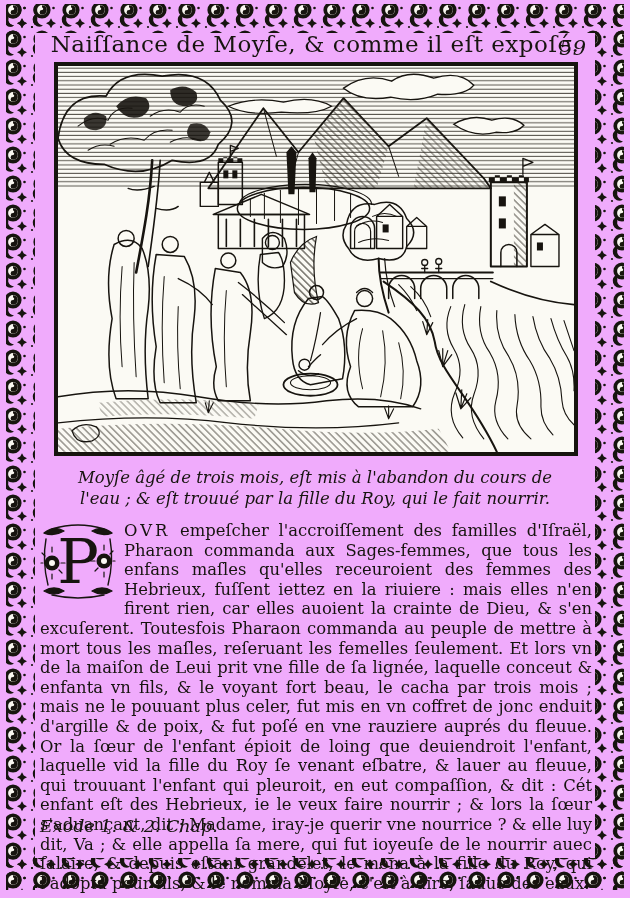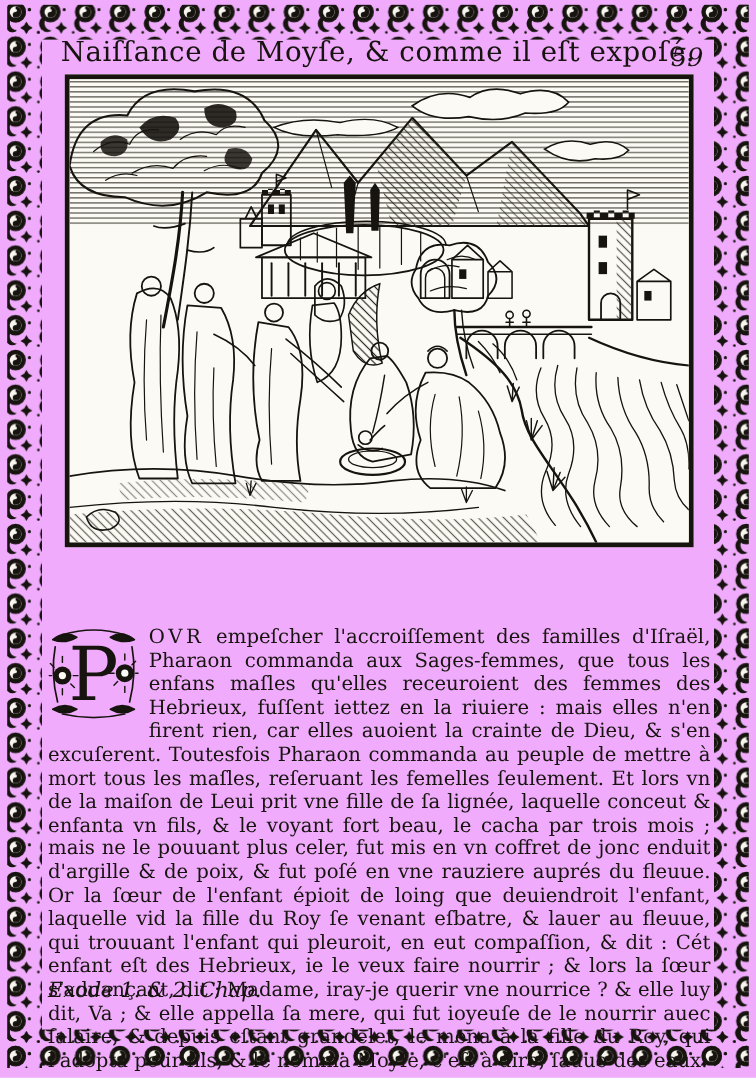--- a/index.html
+++ b/index.html
@@ -278,20 +278,21 @@
         <g>
           <ellipse cx="252" cy="318" rx="27" ry="11" class="paper ln" stroke-width="1.8"></ellipse>
           <ellipse cx="252" cy="316" rx="20" ry="7" class="ln" stroke-width="1.1" fill="none"></ellipse>
           <circle cx="246" cy="298" r="5.5" class="paper ln" stroke-width="1.4"></circle>
           <path class="ln" stroke-width="1.4" d="M240,304 Q250,312 260,307 M250,300 Q257,292 262,288"></path>
         </g>
       </g>
     </svg>
   </figure>
 
+  <div class="caption">Moyſe âgé de trois mois, eſt mis à l'abandon du cours de l'eau ; &amp; eſt trouué par la fille du Roy, qui le fait nourrir.</div>
 
   <div class="bodytext">
     <svg class="dropcap" viewBox="0 0 76 76" xmlns="http://www.w3.org/2000/svg">
       <g class="ln" stroke-width="1.4">
         <path d="M4,10 Q14,2 24,8 Q14,14 4,10 Z" fill="#17140f"></path>
         <path d="M72,10 Q62,2 52,8 Q62,14 72,10 Z" fill="#17140f"></path>
         <path d="M4,68 Q14,74 24,68 Q14,62 4,68 Z" fill="#17140f"></path>
         <path d="M72,68 Q62,74 52,68 Q62,62 72,68 Z" fill="#17140f"></path>
         <path d="M6,16 Q2,38 8,62 M70,16 Q74,38 68,62" fill="none"></path>
         <path d="M12,6 Q38,-2 64,6 M12,72 Q38,78 64,72" fill="none"></path>

